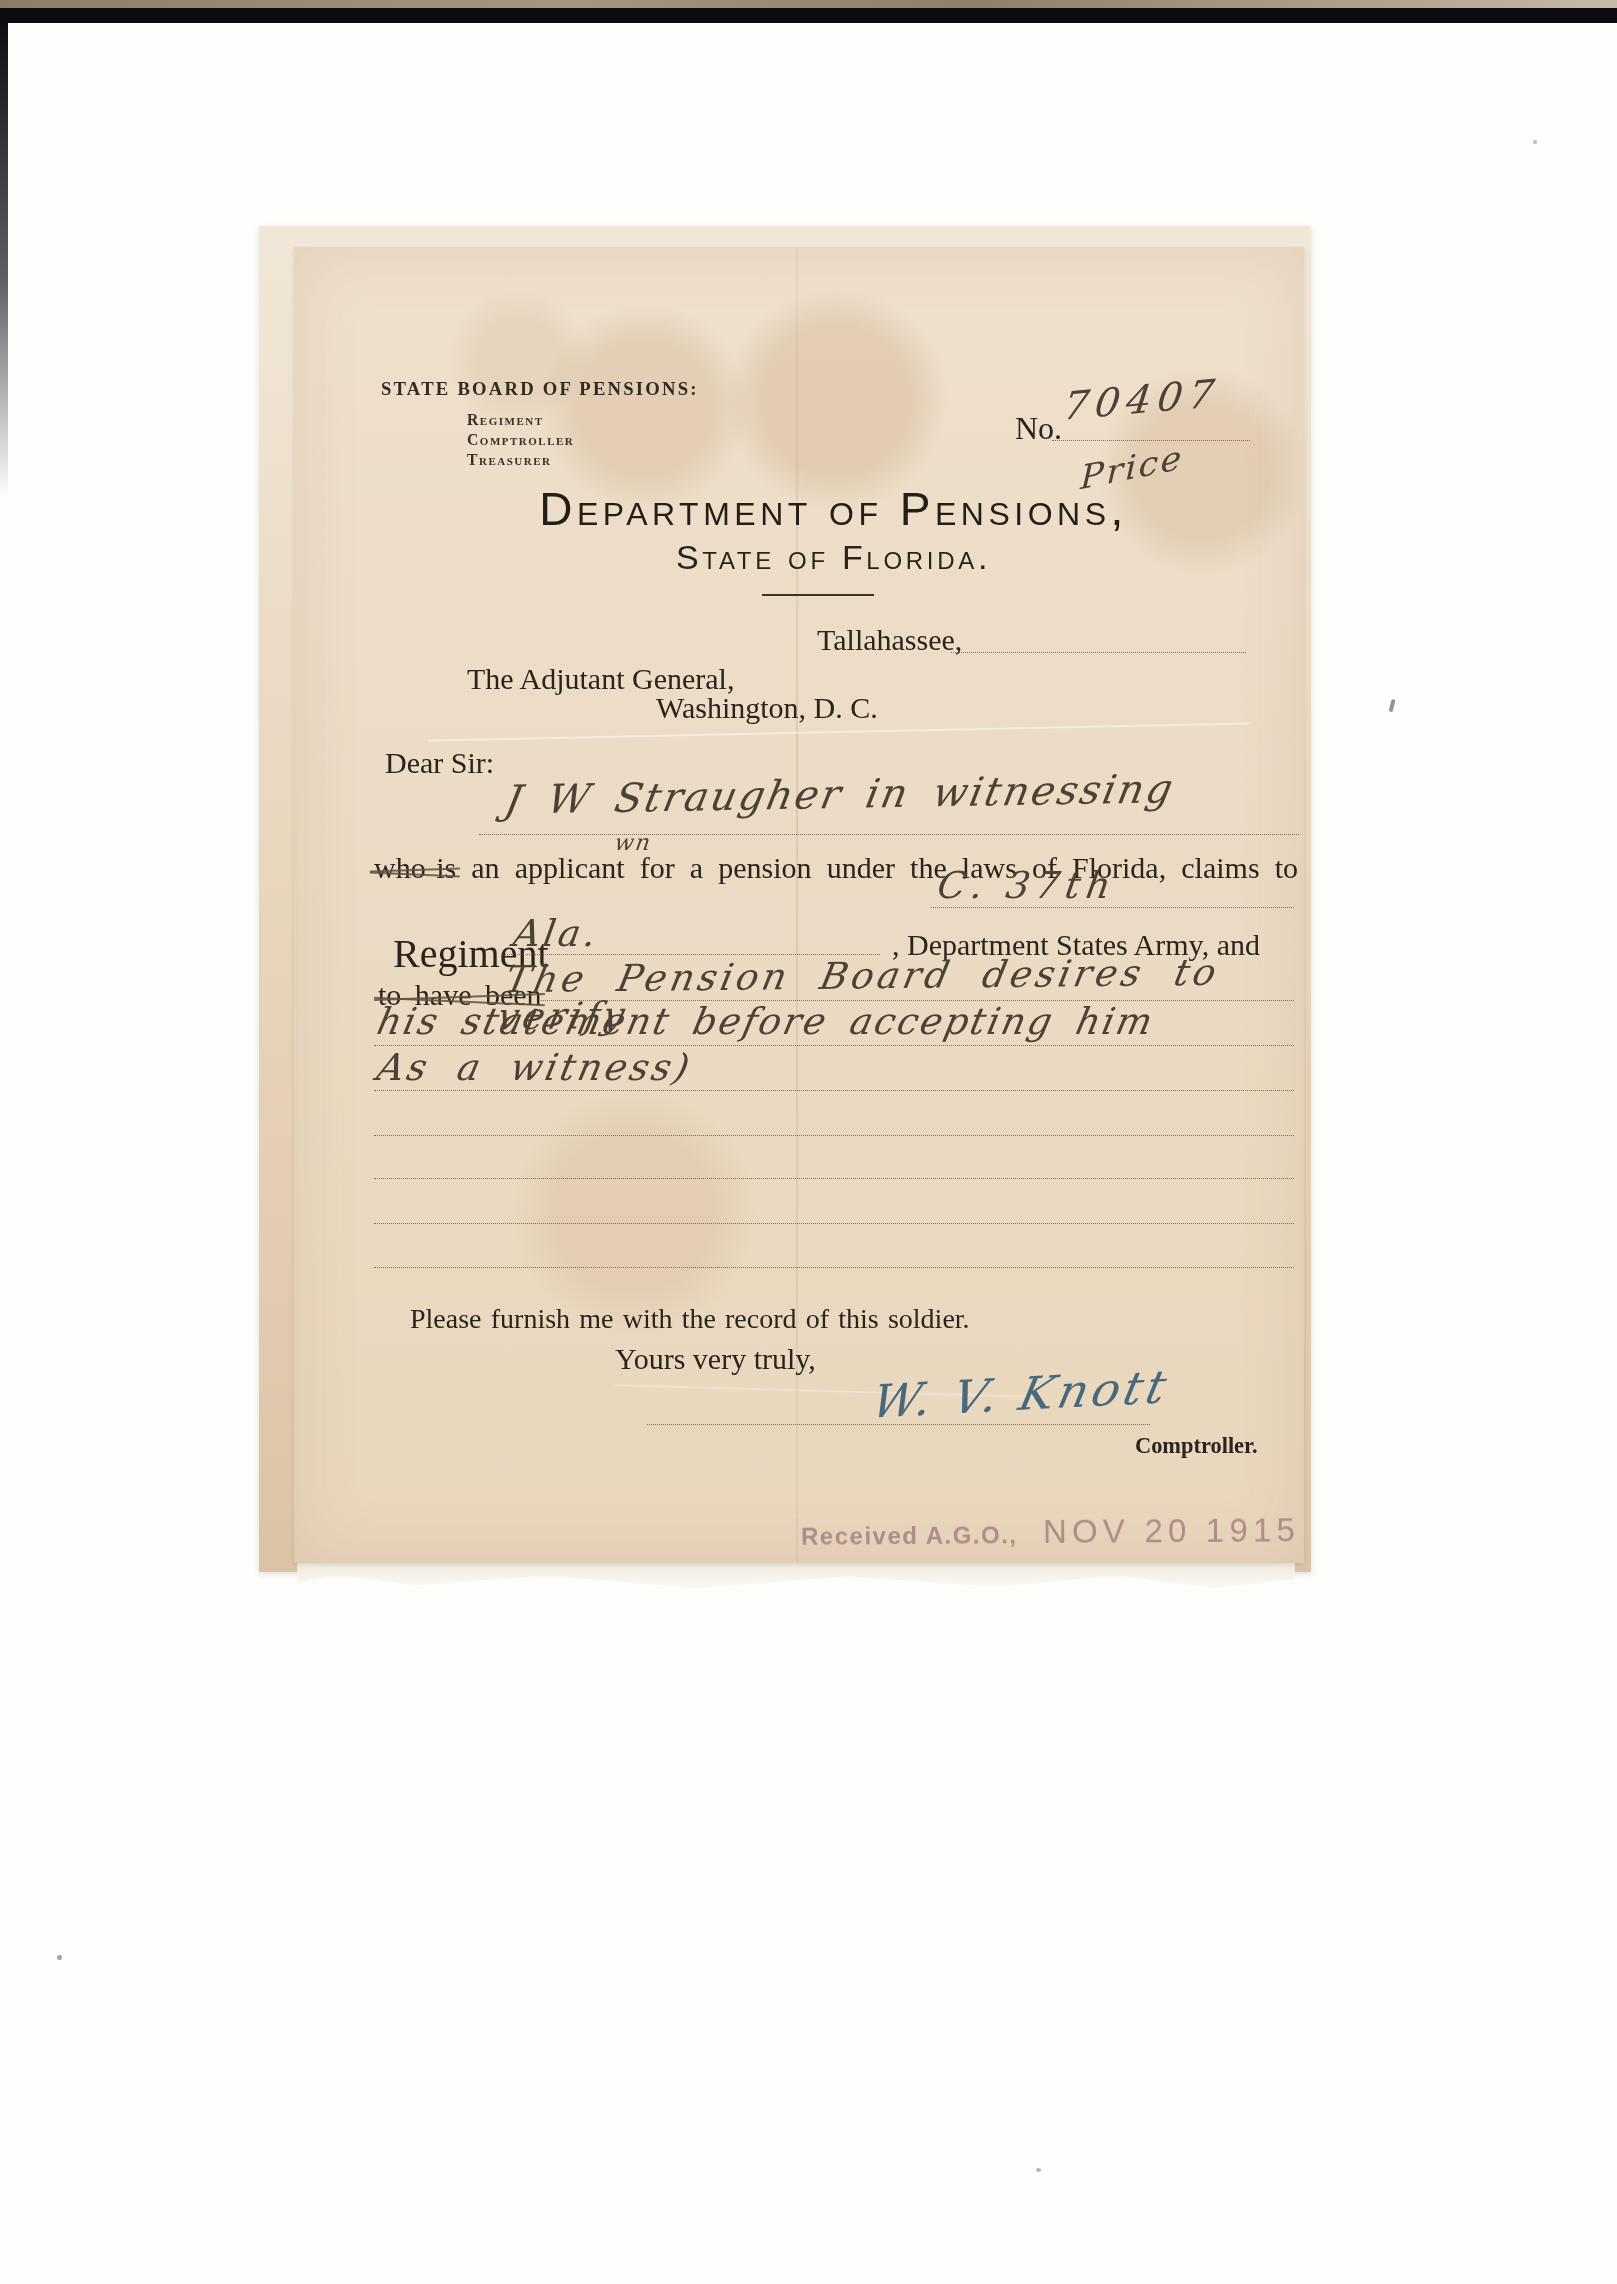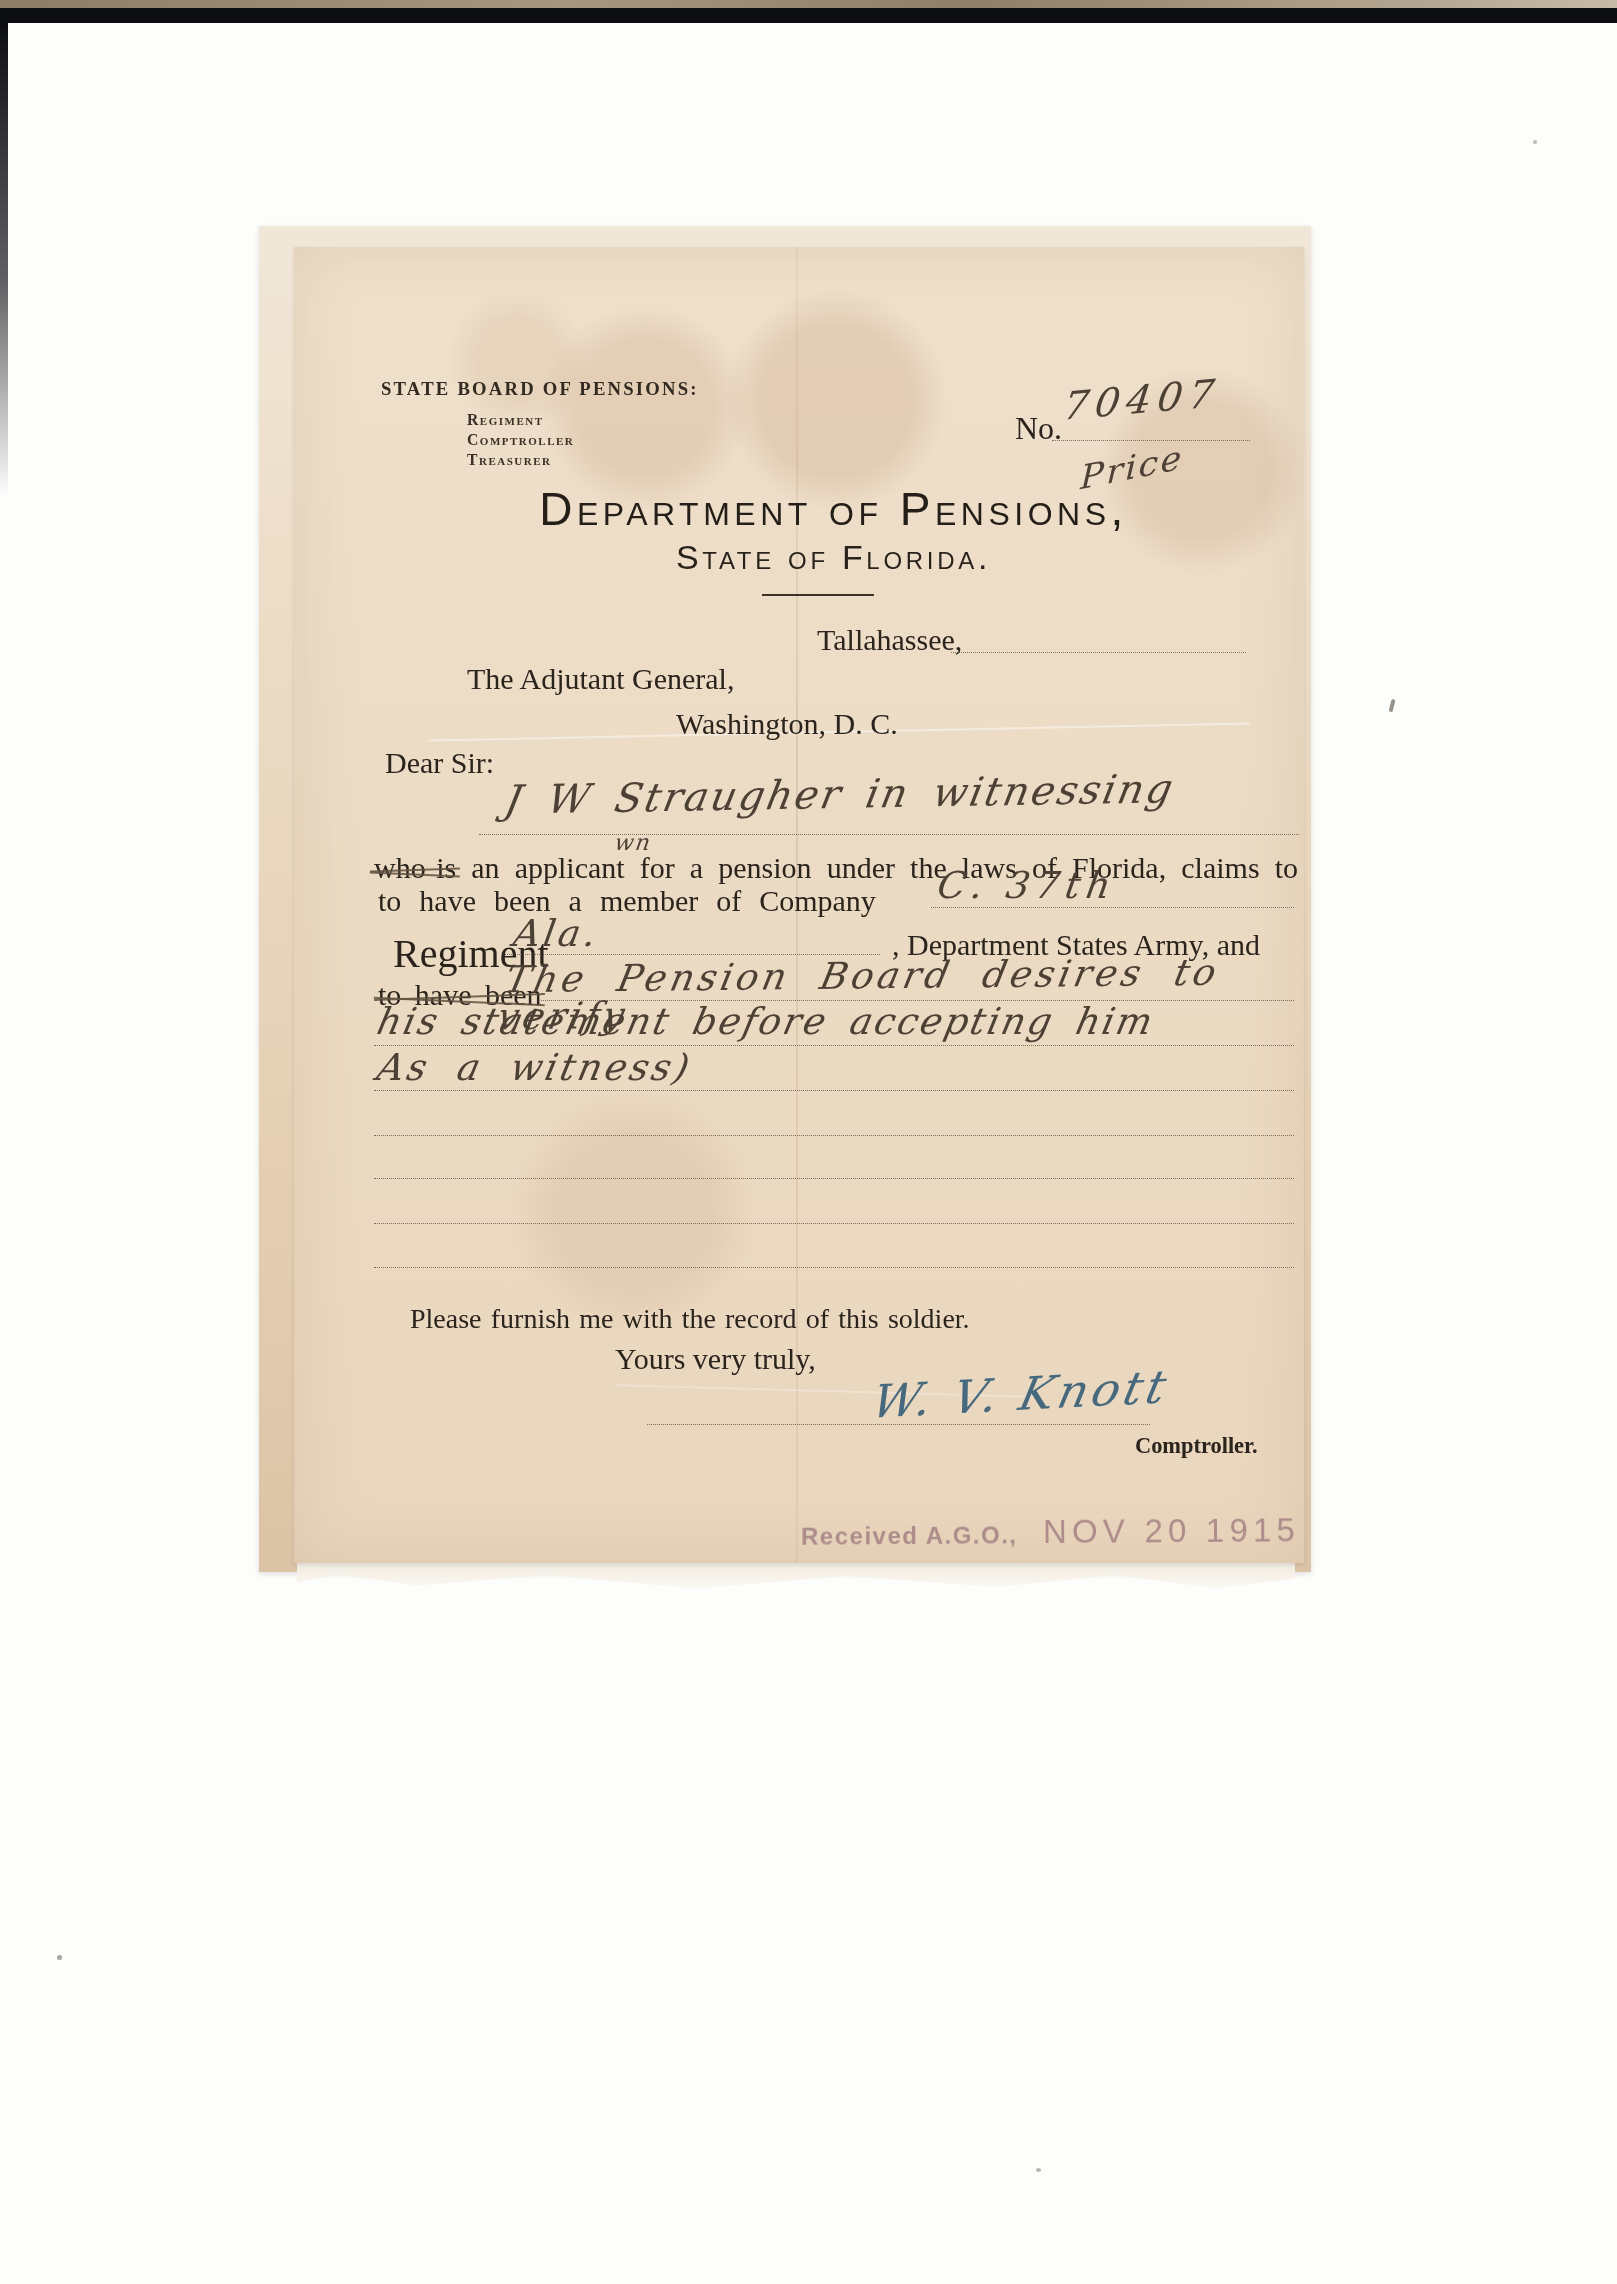--- a/index.html
+++ b/index.html
@@ -76,21 +76,21 @@
     font-variant:small-caps; font-size:46px; letter-spacing:4.5px; color:#241e18; }
   .subtitle { position:absolute; left:0; top:291px; width:1010px; box-sizing:border-box;
     padding-left:69px; text-align:center; font-family:"Liberation Sans", sans-serif;
     font-variant:small-caps; font-size:34px; letter-spacing:3.7px; color:#2a231c; }
   .divider { position:absolute; left:468px; top:347px; width:112px; height:2.2px; background:#3a3129; }
 
   
   .tallahassee { left:523px; top:376px; font-size:30px; }
   .rule-date { left:657px; top:405px; width:295px; }
   .addr1 { left:173px; top:415px; font-size:30px; }
-  .addr2 { left:362px; top:460px; font-size:30px;margin-left:20px; }
+  .addr2 { left:362px; top:444px; font-size:30px; }
   .salutation { left:91px; top:499px; font-size:30px; }
 
   
   .subject { left:213px; top:527px; font-size:40px; letter-spacing:2.2px; word-spacing:9px;
     transform:skewX(-12deg) rotate(-1deg); }
   .rule-subject { left:185px; top:587px; width:820px; }
   .interline { left:321px; top:584px; font-size:22.4px; }
   .line-applicant { left:80px; top:604px; width:924px; font-size:30px;
     word-spacing:3px; text-align:justify; text-align-last:justify; }
   .company-prefix { left:84px; top:637px; font-size:30px; word-spacing:10.5px; }
@@ -173,21 +173,20 @@
     <span class="addr2 printed">Washington, D. C.</span>
     <span class="salutation printed">Dear Sir:</span>
 
     
     <span class="subject hand">J W Straugher in witnessing</span>
     <div class="rule rule-subject"></div>
     <span class="interline hand">wn</span>
 
     <div class="line-applicant printed"><span class="struck">who is</span> <span>an applicant for a pension under the laws of Florida, claims to</span></div>
 
-    <span class="company-prefix printed">to have been a member of Company</span>
     <span class="company-hand hand">C. 37th</span>
     <div class="rule rule-company"></div>
 
     <span class="regiment-label printed">Regiment</span>
     <span class="regiment-hand hand">Ala.</span>
     <div class="rule rule-regiment"></div>
     <span class="regiment-suffix printed">, Department States Army, and</span>
 
     <span class="tohave printed struck">to have been</span>
     <span class="remark1 hand">The Pension Board desires to verify</span>

